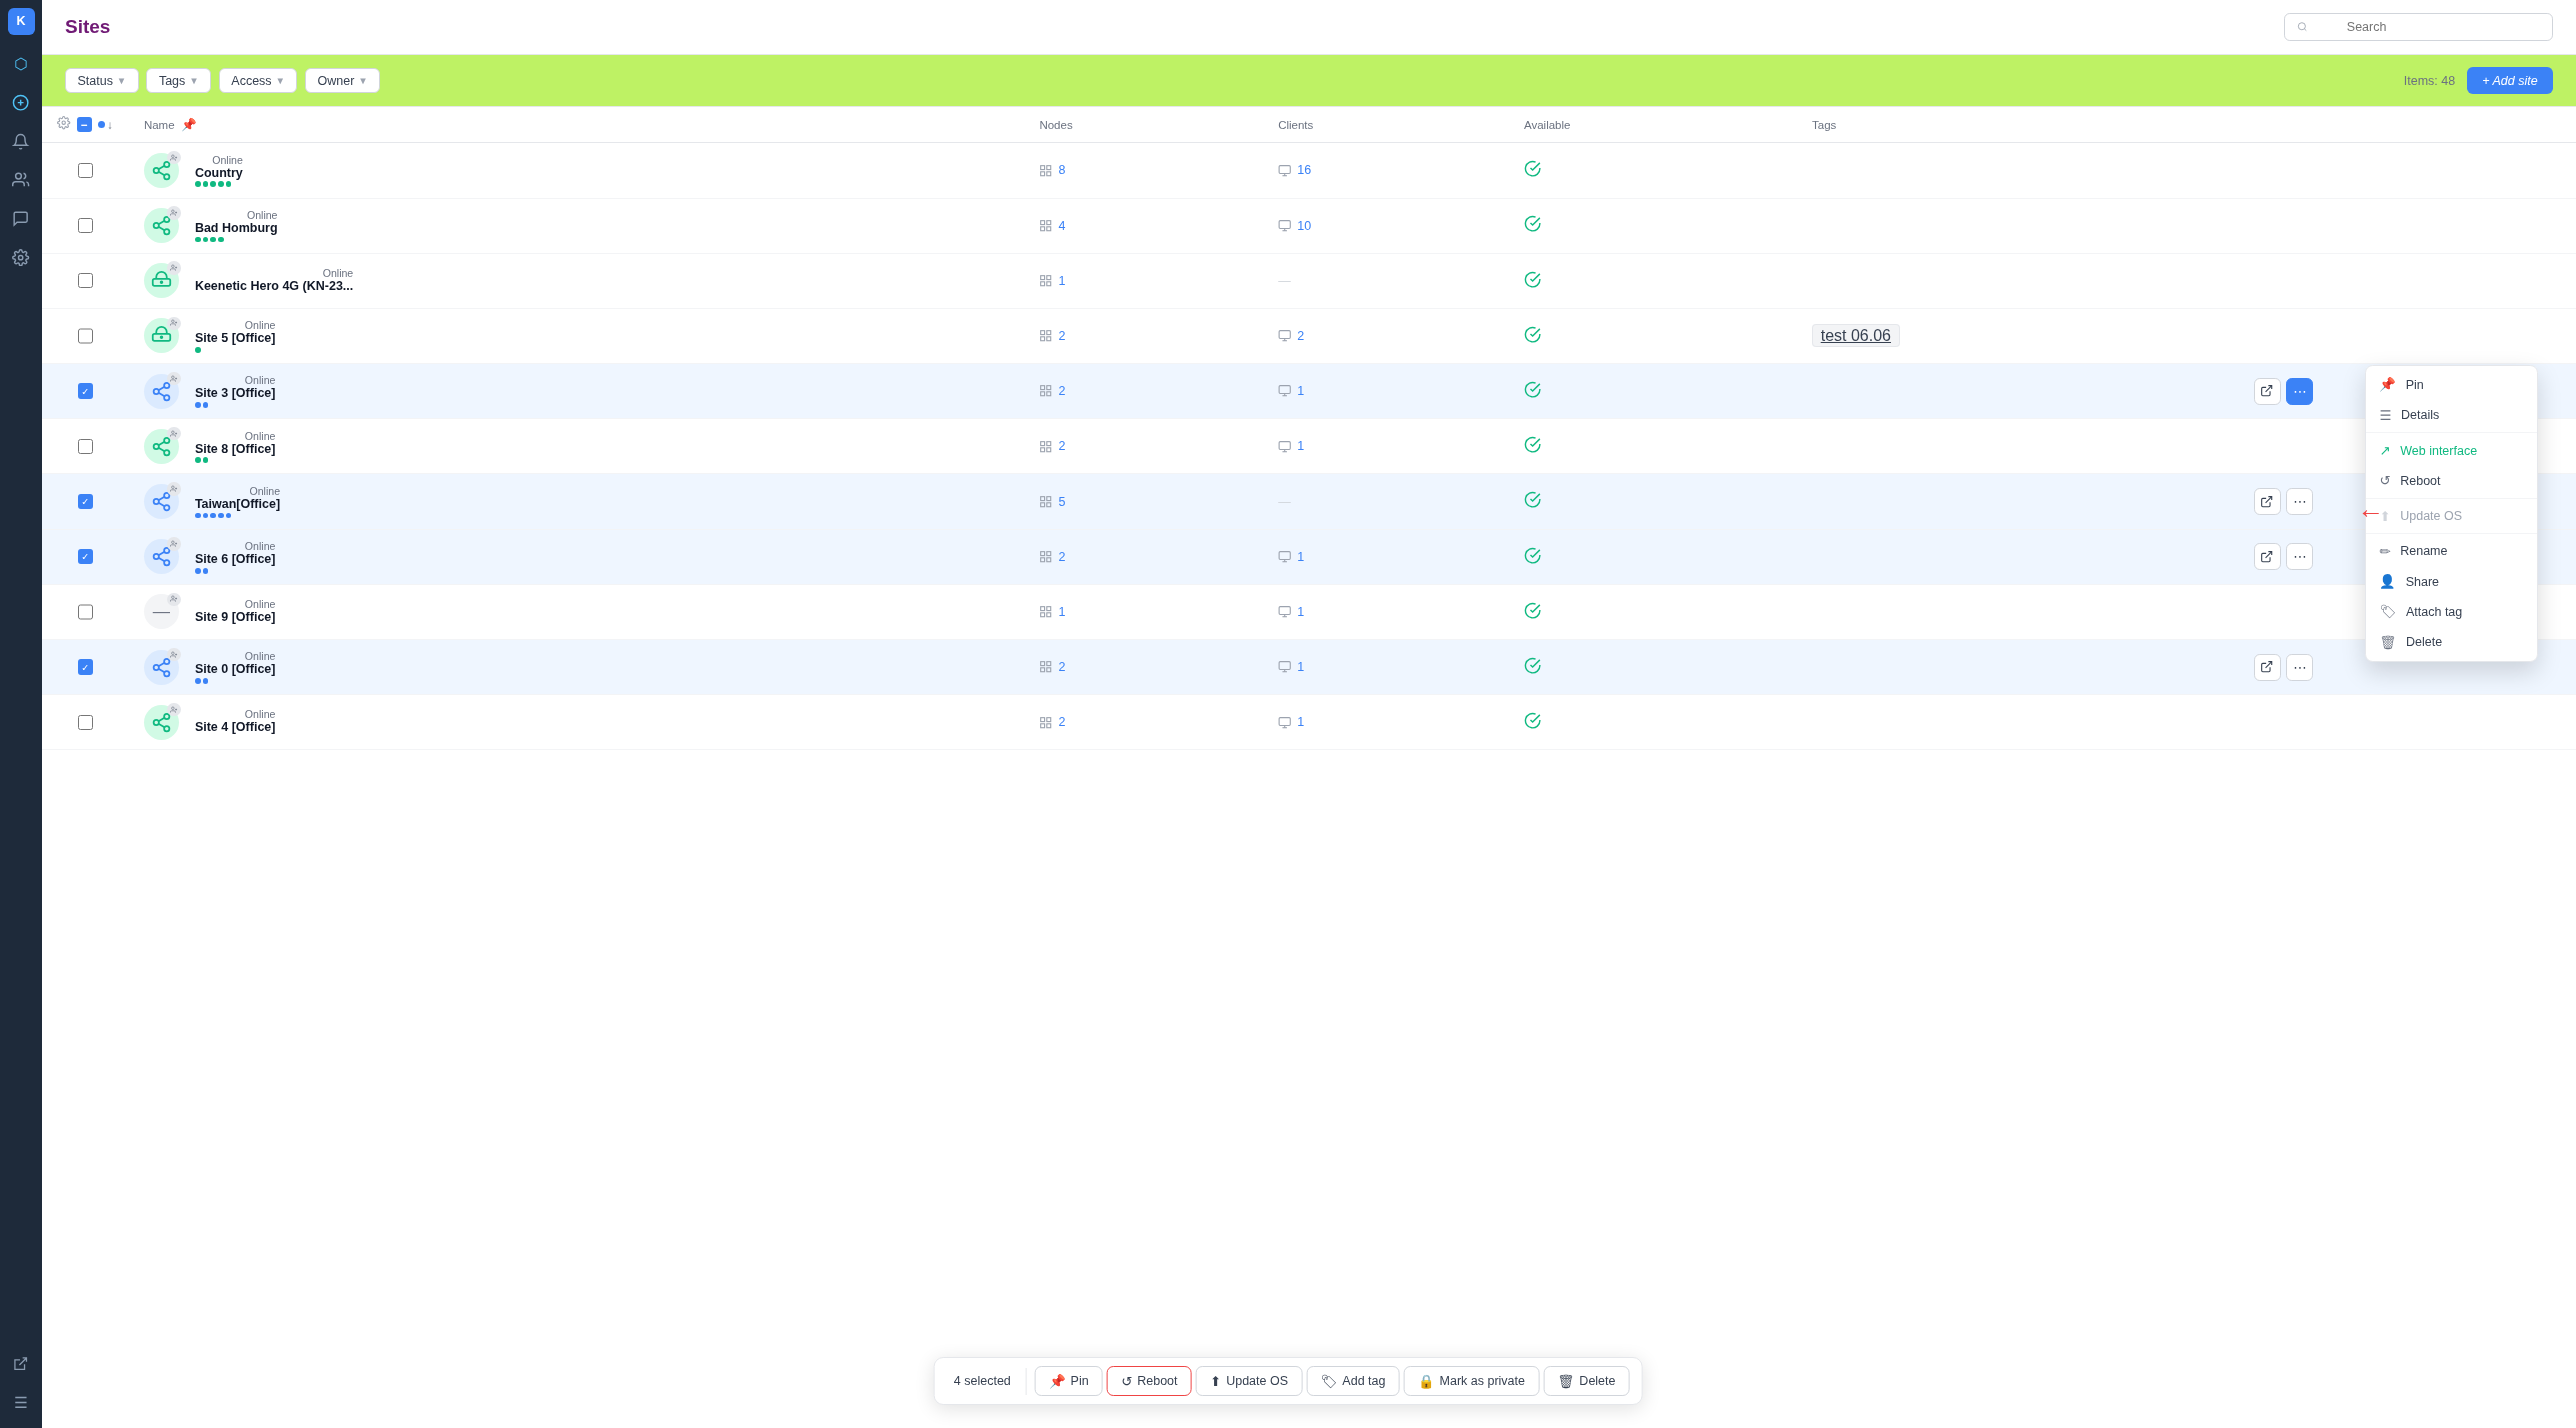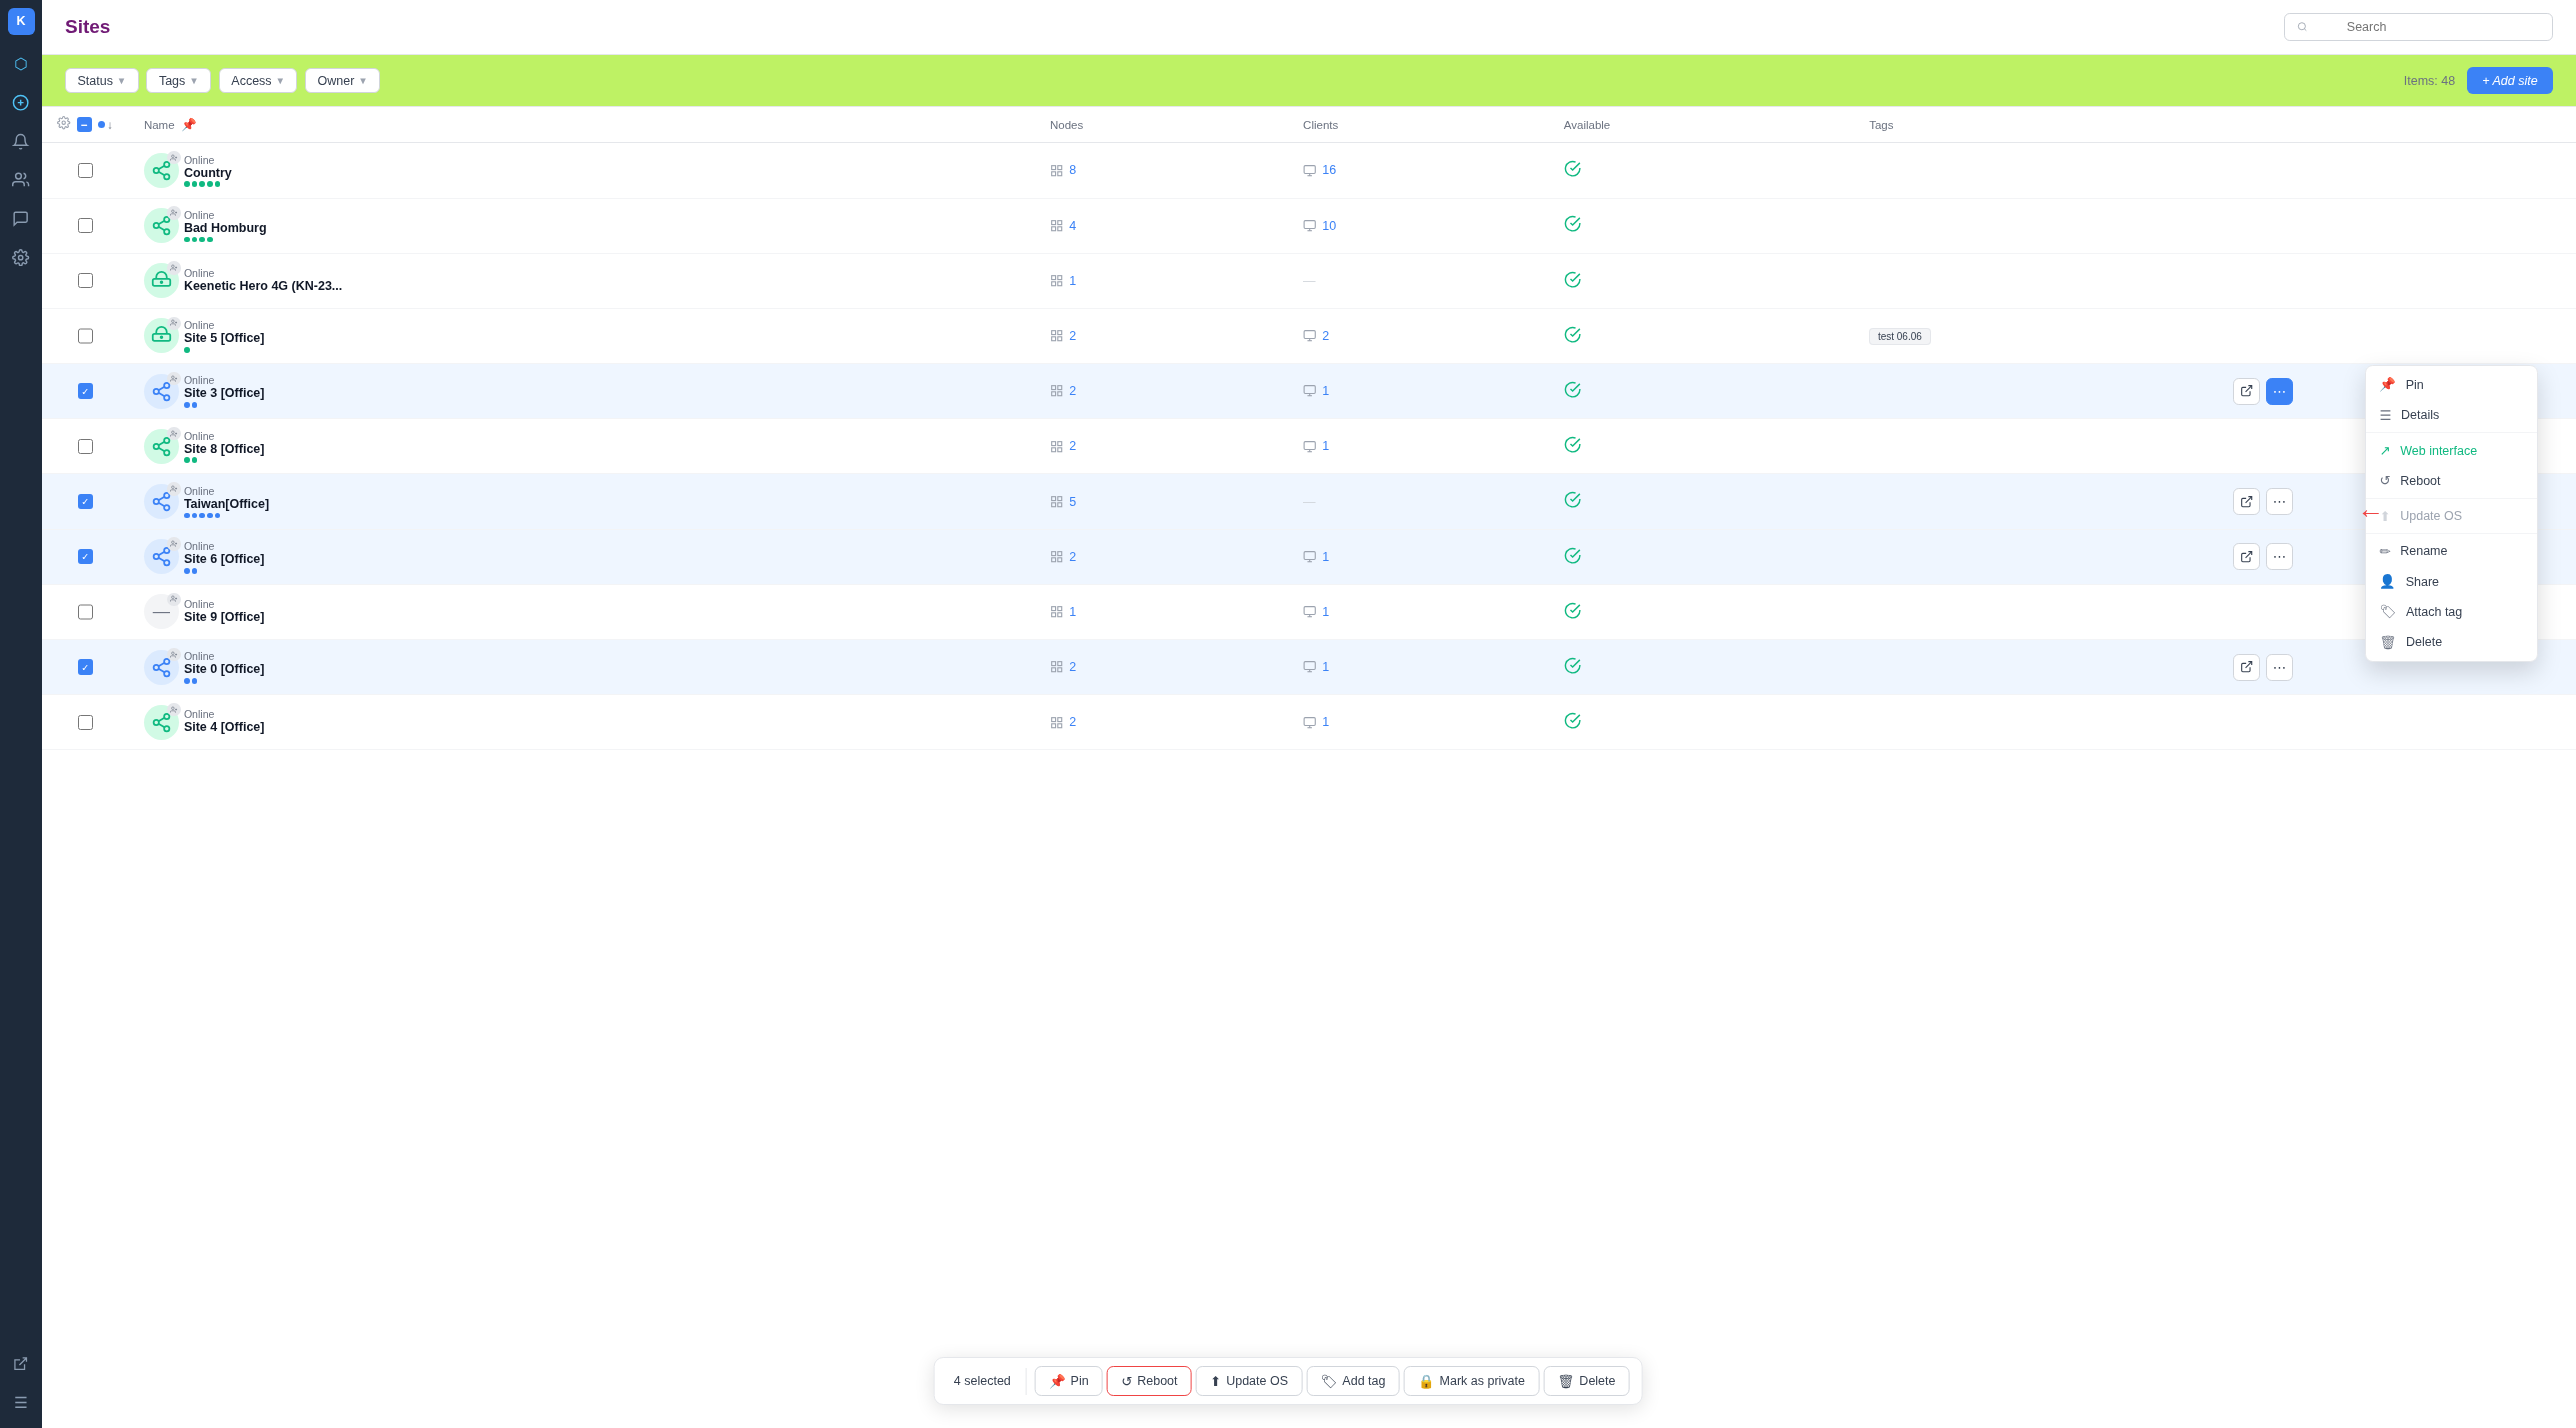--- a/index.html
+++ b/index.html
@@ -137,21 +137,21 @@
     tbody tr {
       border-bottom: 1px solid #f3f4f6;
     }
     tbody tr.selected { background: #eff6ff; }
     tbody td {
       padding: 9.6px 15.4px;
       vertical-align: middle;
     }
 
     
-    .site-cell { display: flex; align-items: center; gap: 5px; }
+    .site-cell { display: flex; align-items: center; gap: 16px; text-align: right; }
     .site-icon-wrap {
       width: 35px; height: 35px;
       border-radius: 50%;
       display: flex; align-items: center; justify-content: center;
       position: relative;
       flex-shrink: 0;
     }
     .site-icon-overlay {
       position: absolute;
       top: -1.9px; right: -1.9px;
@@ -173,22 +173,23 @@
       display: flex; align-items: center; gap: 5.8px;
       color: #3b82f6; font-size: 12.5px;
     }
     .node-icon, .client-icon { color: #9ca3af; font-size: 13.4px; }
     .avail-icon { color: #10b981; font-size: 15.4px; }
     .tag-badge {
       background: #f3f4f6;
       border: 1px solid #e5e7eb;
       border-radius: 3.8px;
       padding: 1.9px 7.7px;
-      font-size: 10px;
+      font-size: 16px;
       color: #374151;
+      text-decoration: underline;
     }
     .dash { color: #d1d5db; }
 
     
     .cb-wrap { display: flex; align-items: center; justify-content: center; }
     input[type="checkbox"] {
       width: 15.4px; height: 15.4px;
       accent-color: #3b82f6;
       cursor: pointer;
     }

